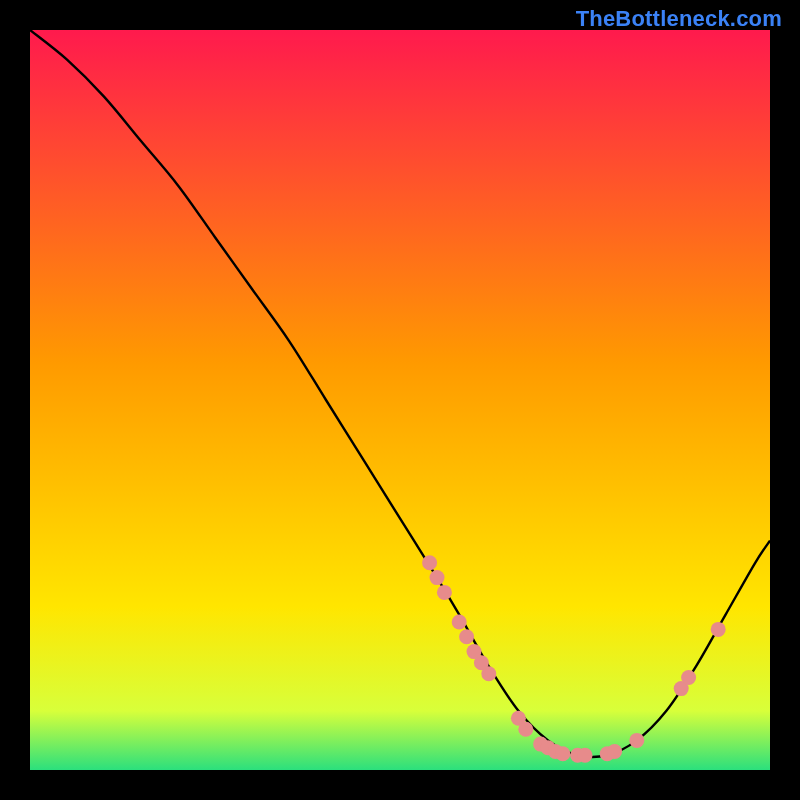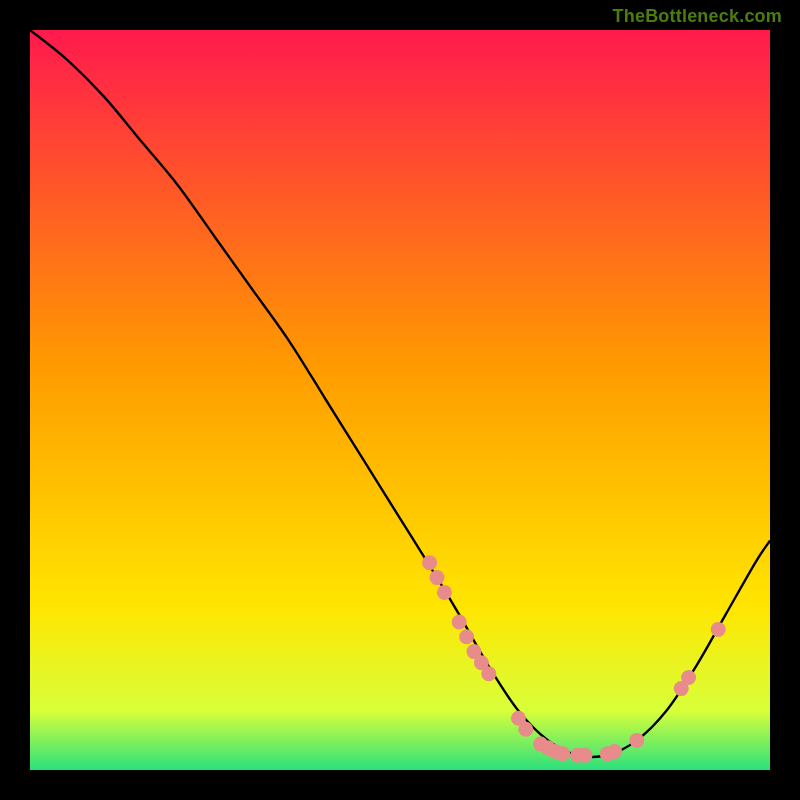--- a/index.html
+++ b/index.html
@@ -22,22 +22,22 @@
     top: 30px;
     left: 30px;
     width: 740px;
     height: 740px;
     overflow: hidden;
   }
   .watermark {
     position: absolute;
     top: 6px;
     right: 18px;
-    color: #4d7c0f;
-    font-size: 18px;
+    color: #3b82f6;
+    font-size: 22px;
     font-weight: bold;
     letter-spacing: 0.2px;
   }
   svg { display: block; }
 </style>
 </head>
 <body>
 
 <div class="frame">
   <div class="watermark">TheBottleneck.com</div>

